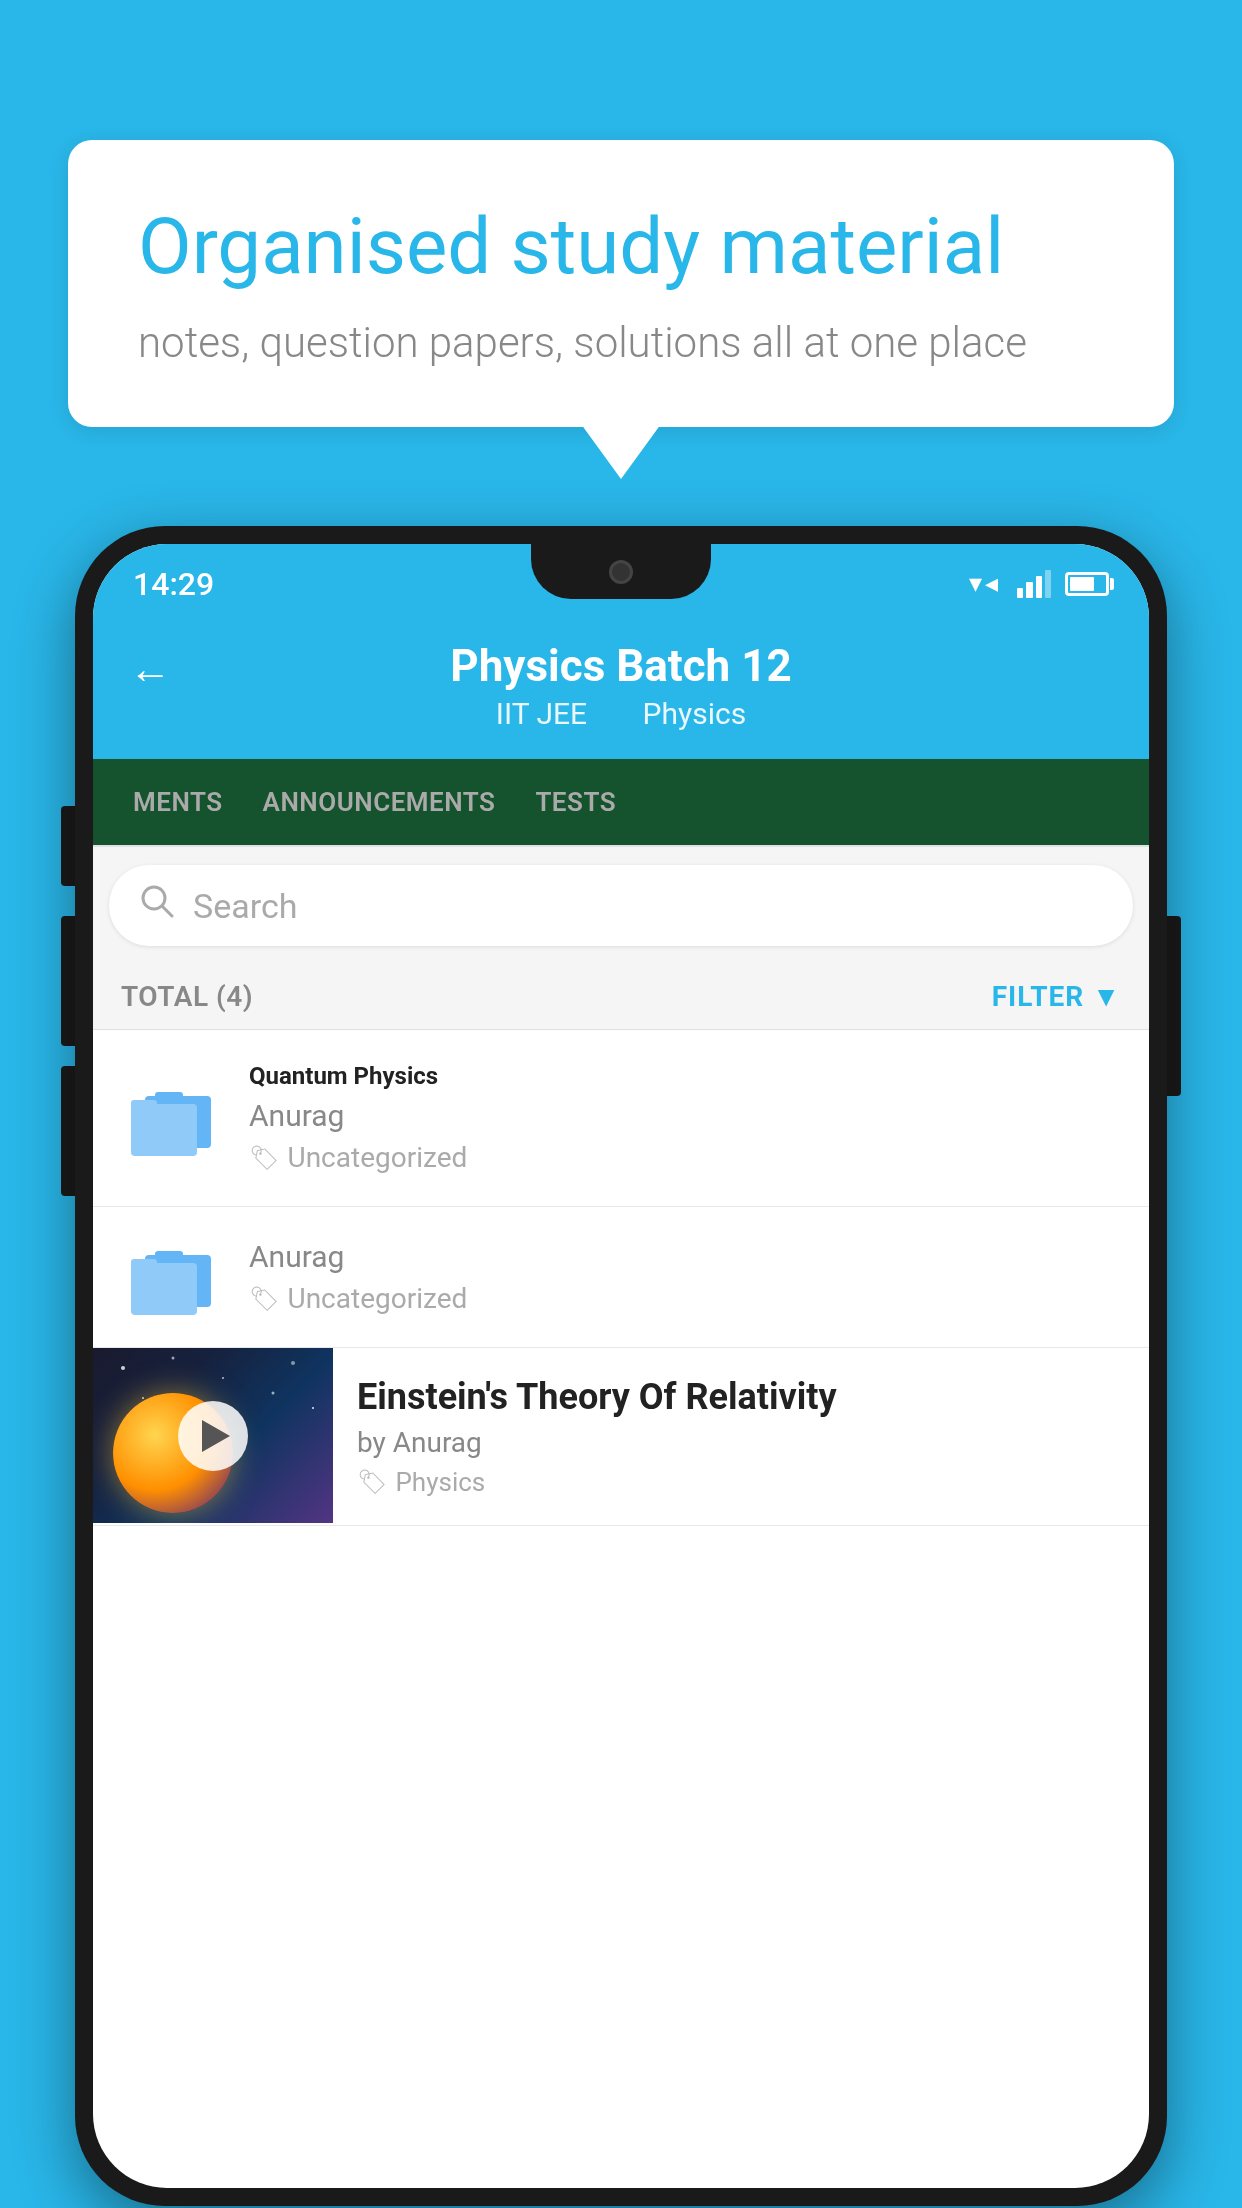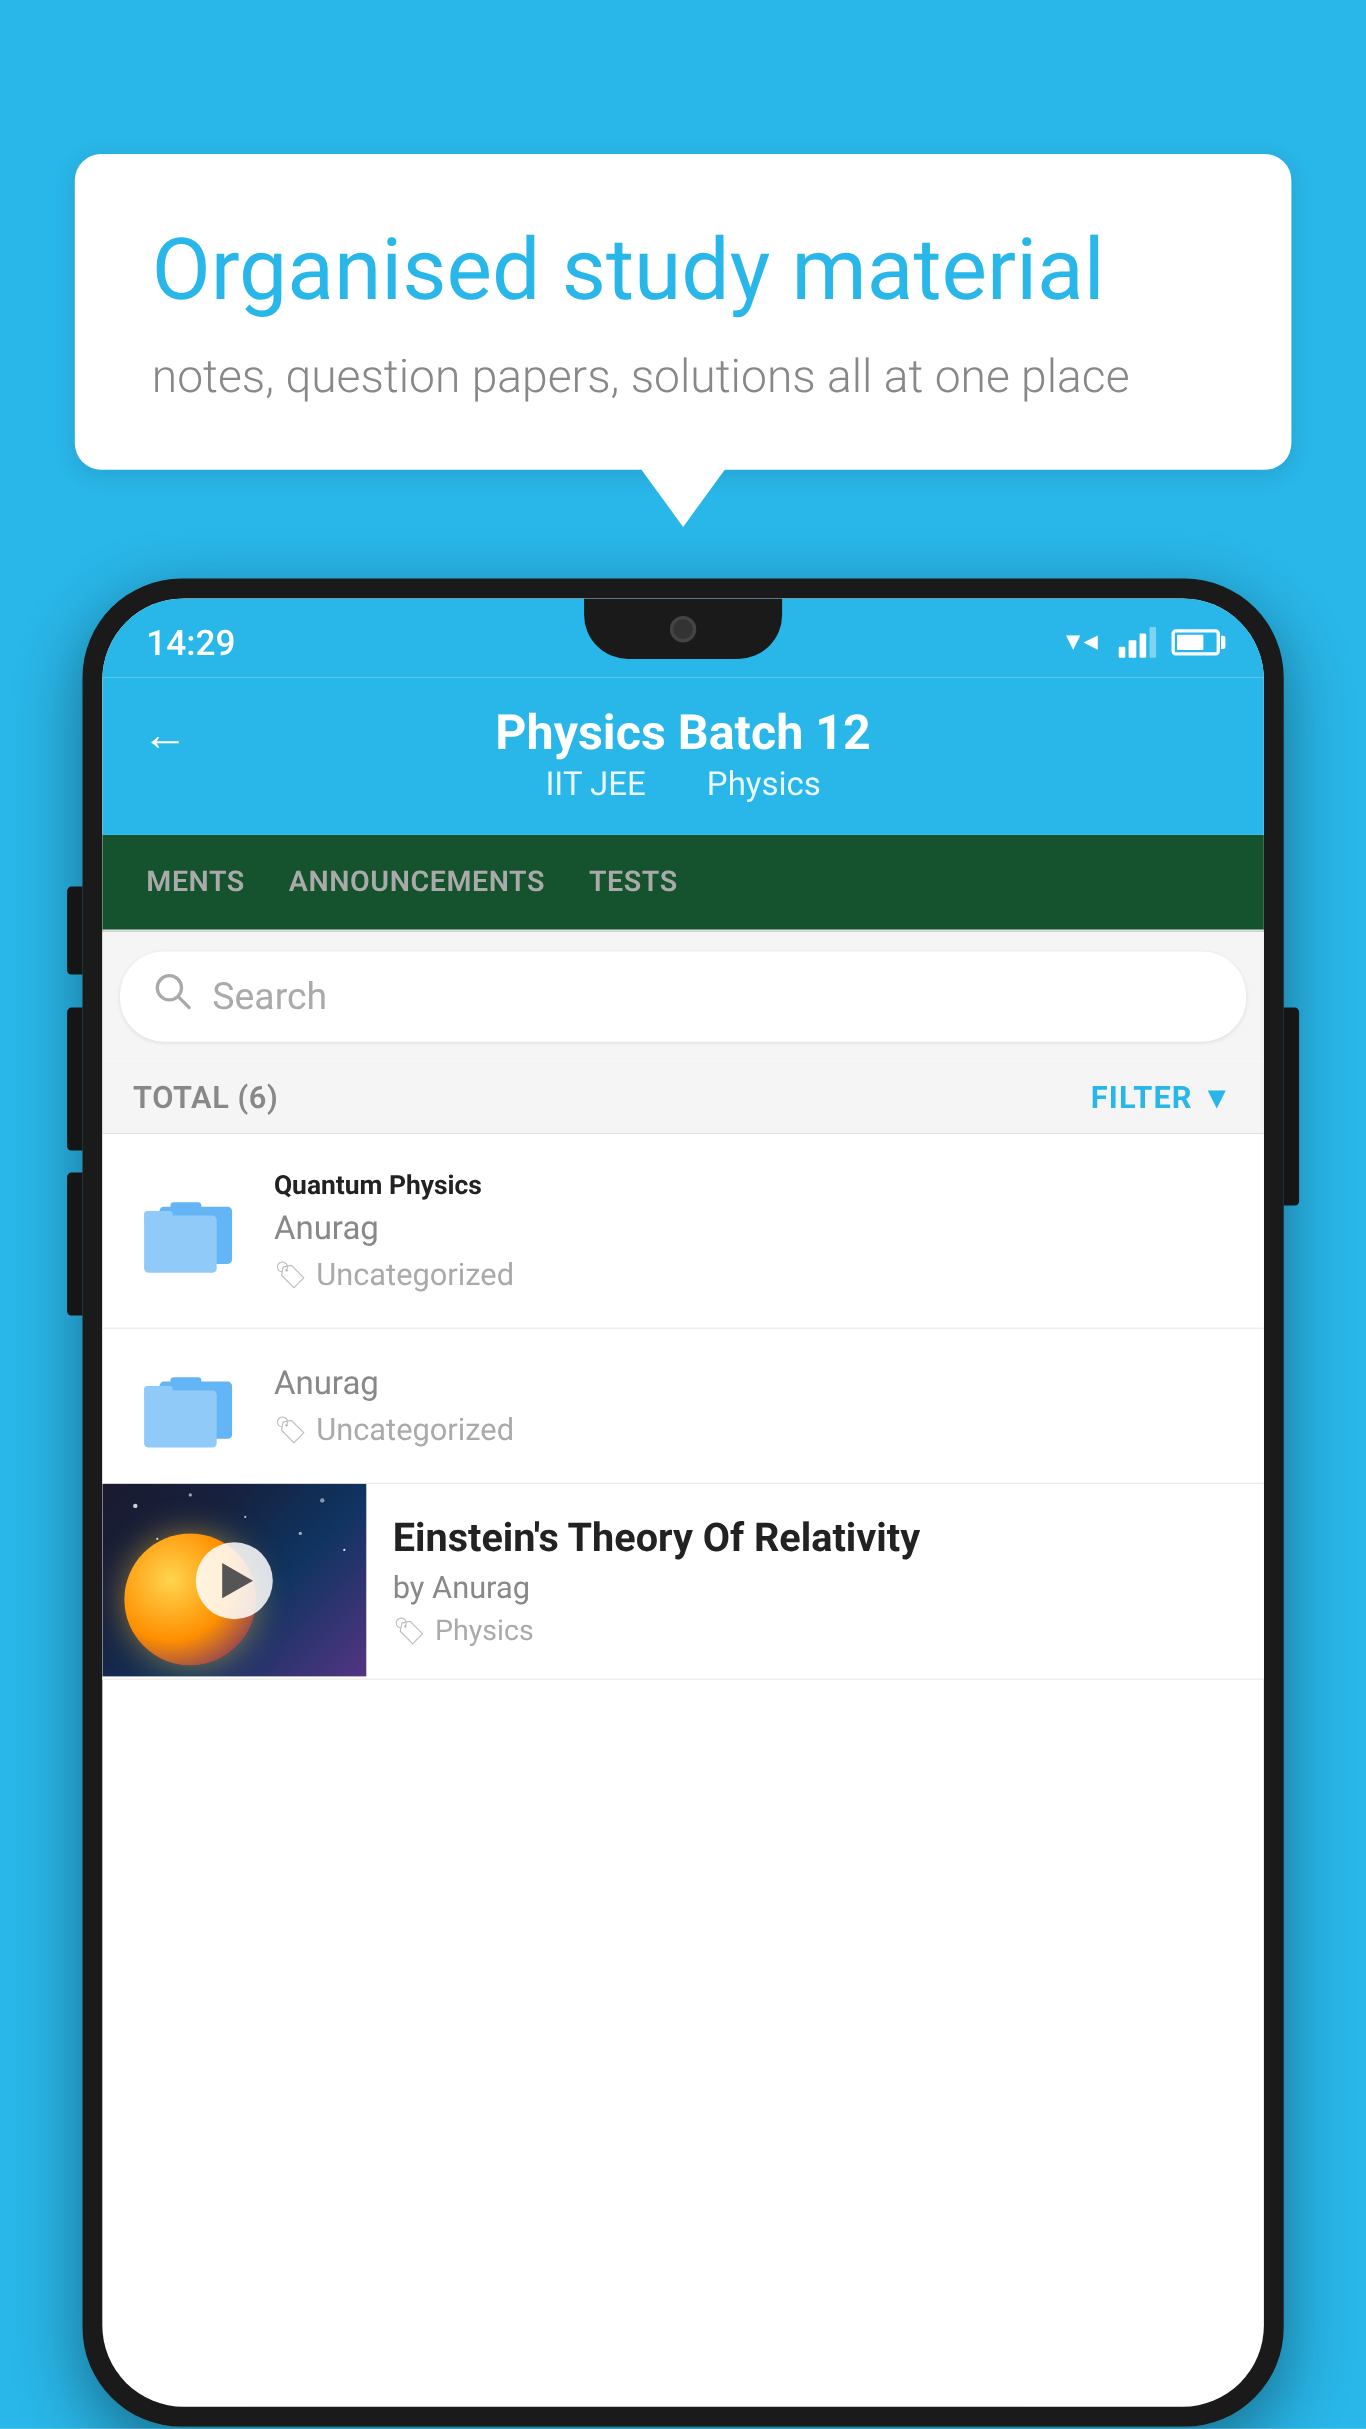--- a/index.html
+++ b/index.html
@@ -544,21 +544,21 @@
             <svg width="36" height="36" viewBox="0 0 36 36" fill="none">
               <circle cx="15" cy="15" r="11" stroke="#aaa" stroke-width="3"></circle>
               <line x1="23" y1="23" x2="33" y2="33" stroke="#aaa" stroke-width="3" stroke-linecap="round"></line>
             </svg>
           </span>
           <span class="search-placeholder">Search</span>
         </div>
       </div>
 
       <div class="filter-bar">
-        <span class="total-label">TOTAL (6)</span>
+        <span class="total-label">TOTAL (4)</span>
         <div class="filter-btn">
           <span>FILTER</span>
           <span>▼</span>
         </div>
       </div>
 
       <div class="video-list">
 
         <div class="video-item">
           <div class="video-icon-wrap">

